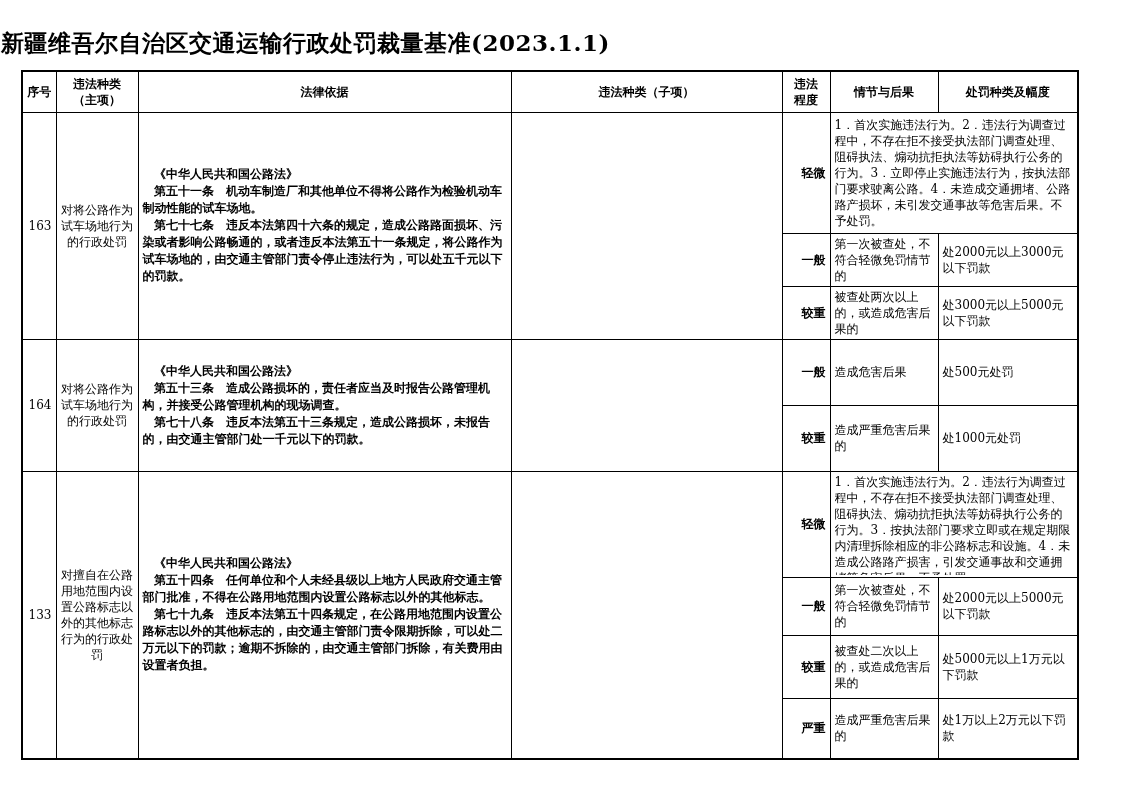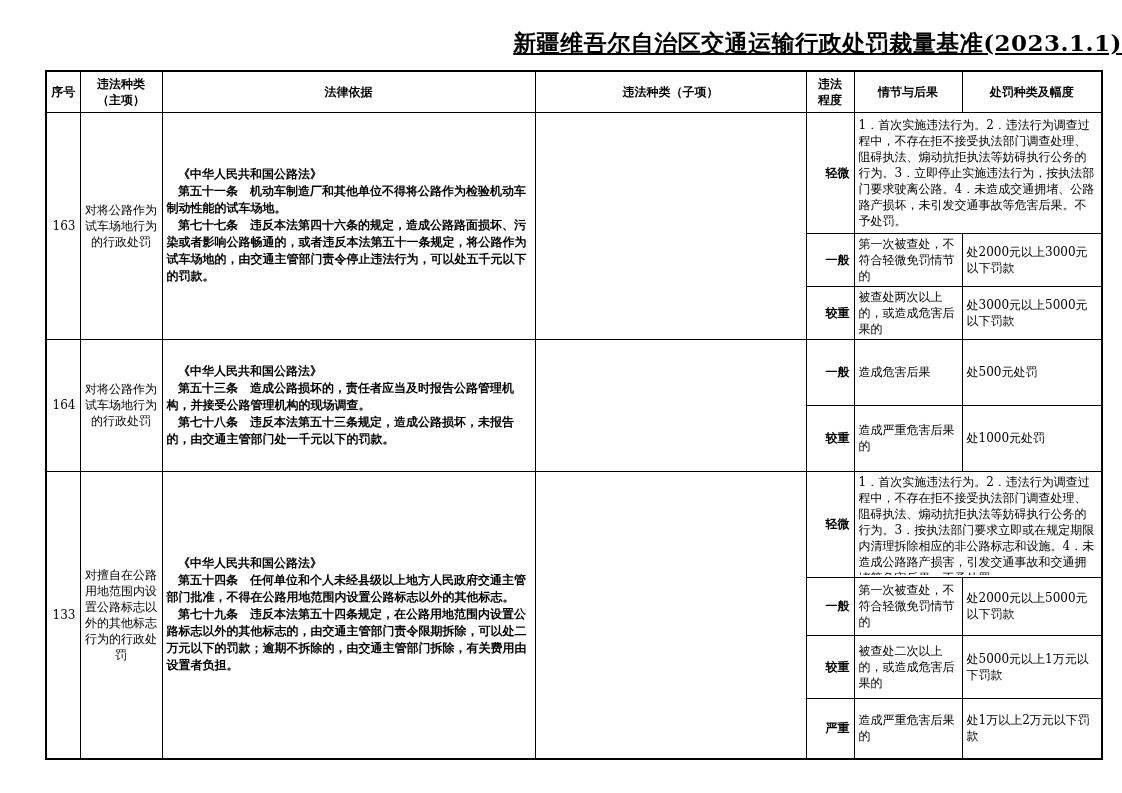--- a/index.html
+++ b/index.html
@@ -10,33 +10,32 @@
     color: #000000;
     font-family: "DejaVu Serif", serif;
   }
   .page {
     width: 1122px; height: 793px;
     overflow: hidden;
     position: relative;
   }
   .doc-title {
     margin: 27px 0 0 1px;
-    text-align: right;
+    text-align: left;
     font-size: 23px;
     line-height: 32px;
     font-weight: bold;
     font-family: "DejaVu Serif", serif;
     letter-spacing: 0.5px;
-    text-decoration: underline;
   }
   table.main-table {
     border-collapse: collapse;
     table-layout: fixed;
     width: 1056px;
-    margin: 11px 0 0 45px;
+    margin: 11px 0 0 21px;
     border: 2px solid #000;
   }
   table.main-table td, table.main-table th {
     border: 1px solid #000;
     padding: 2px 4px;
     font-size: 12px;
     line-height: 16px;
     vertical-align: middle;
     overflow: hidden;
     word-break: break-all;

